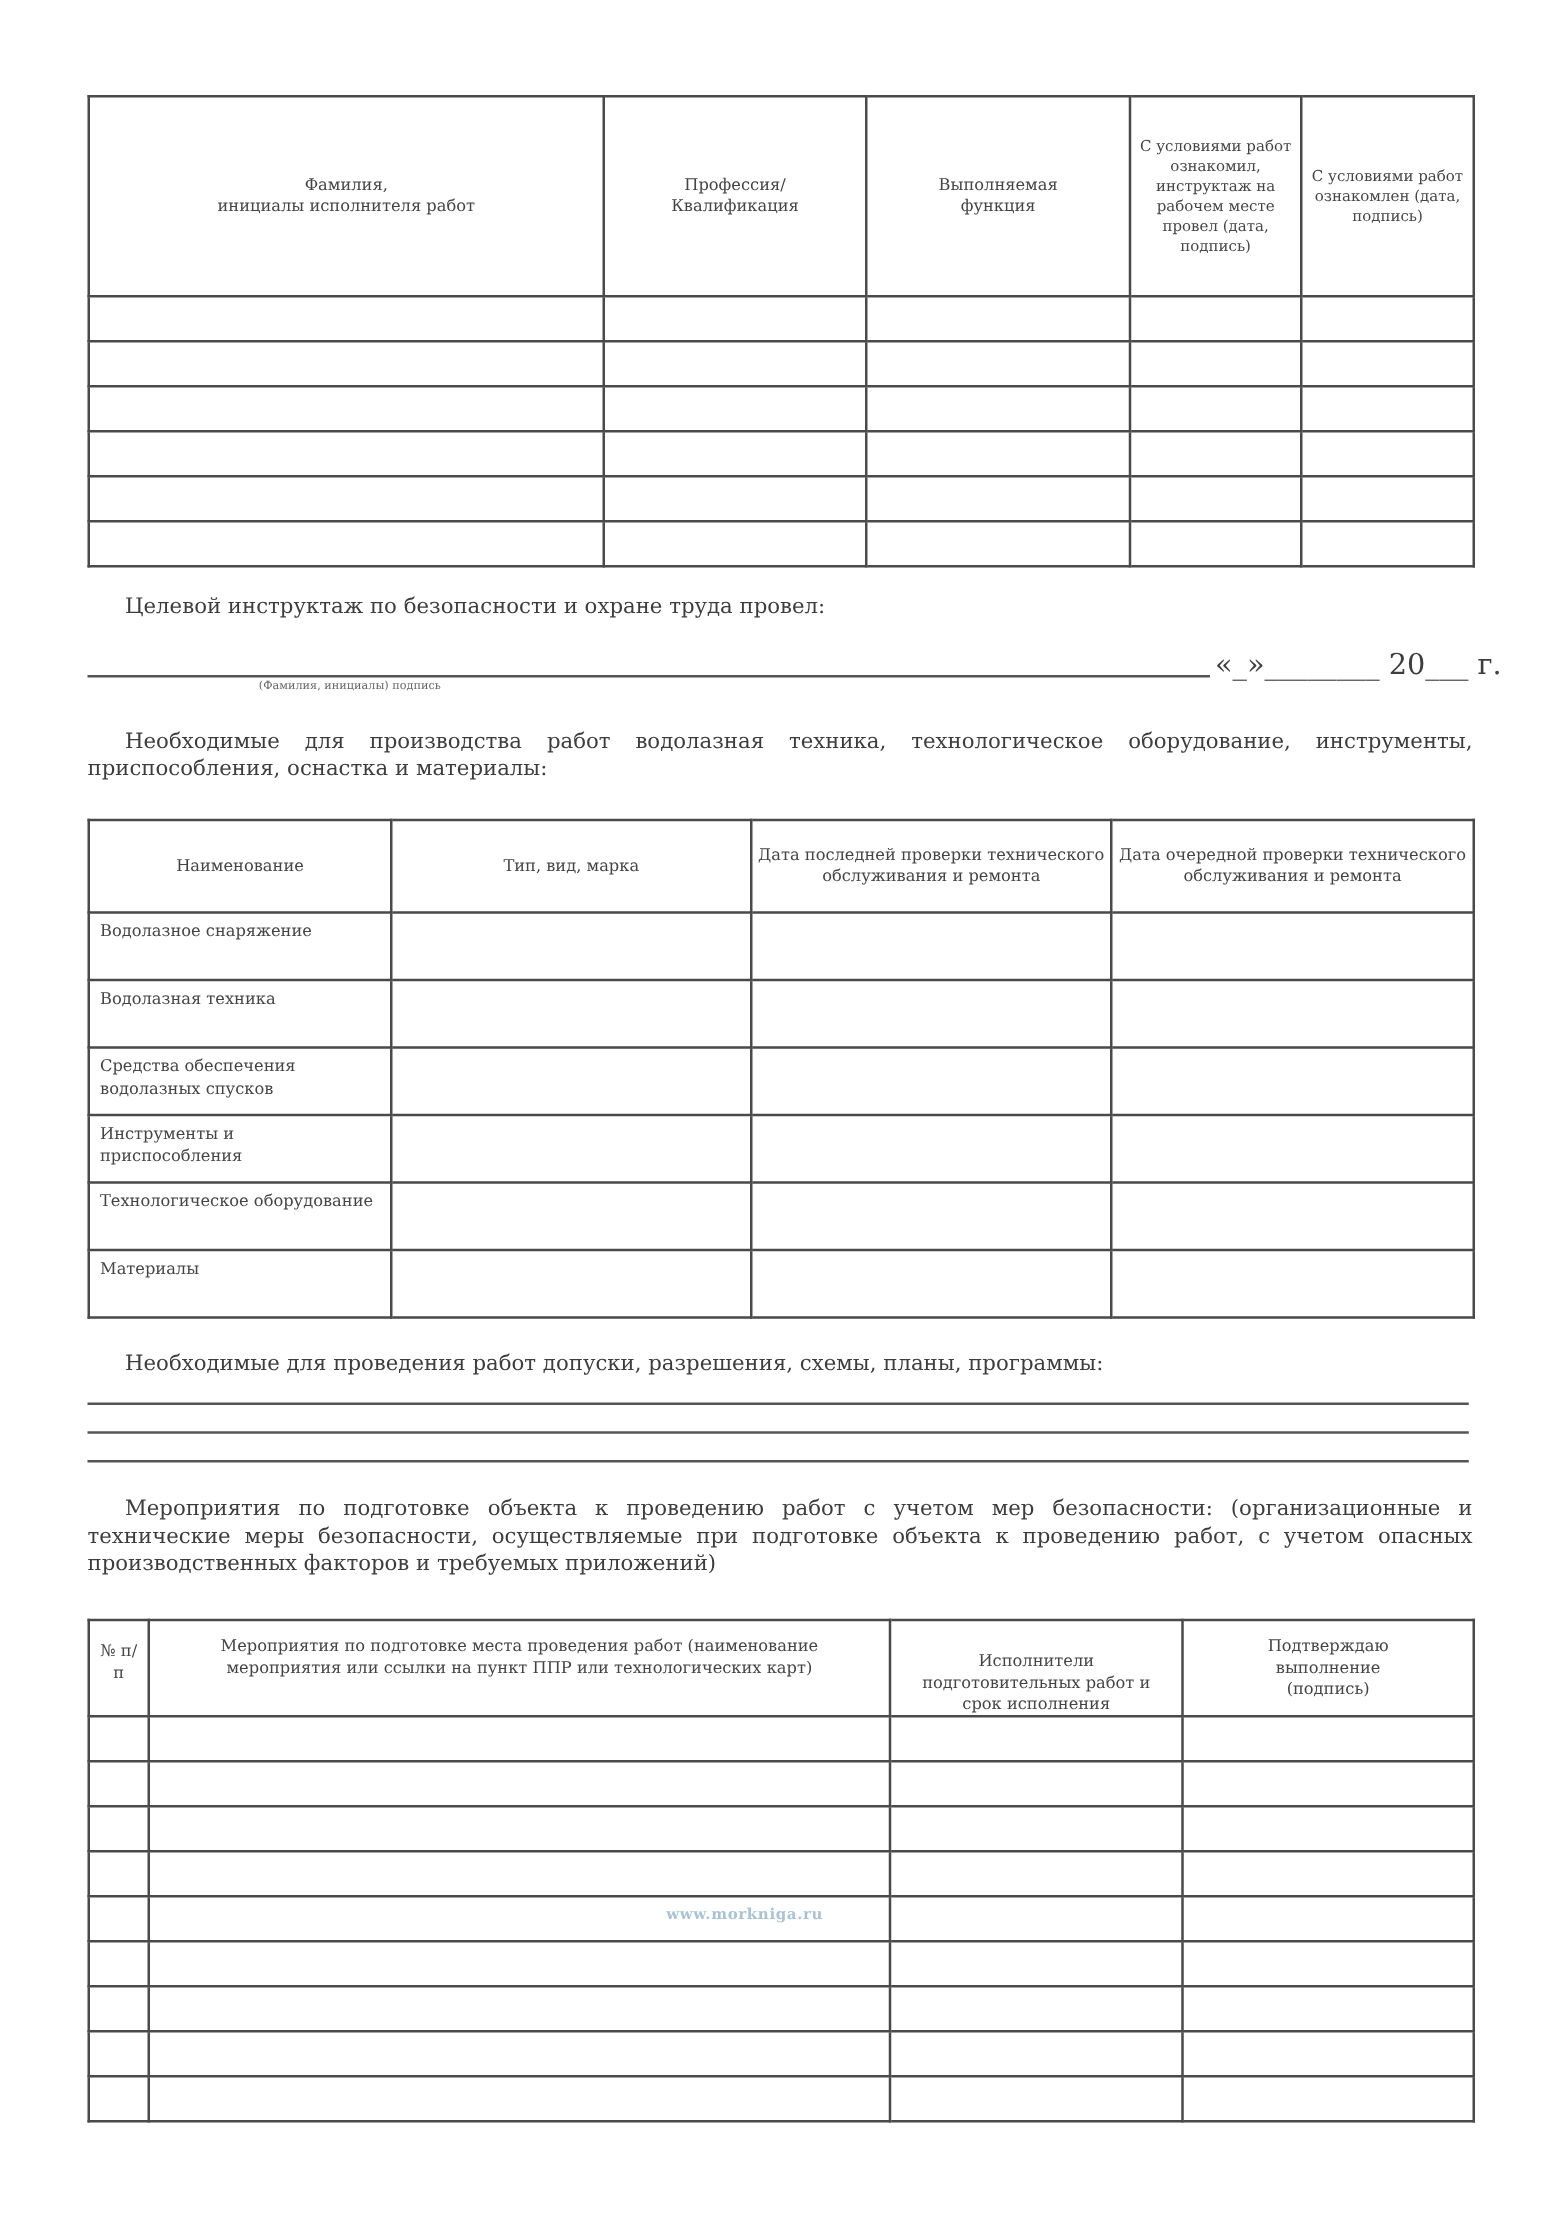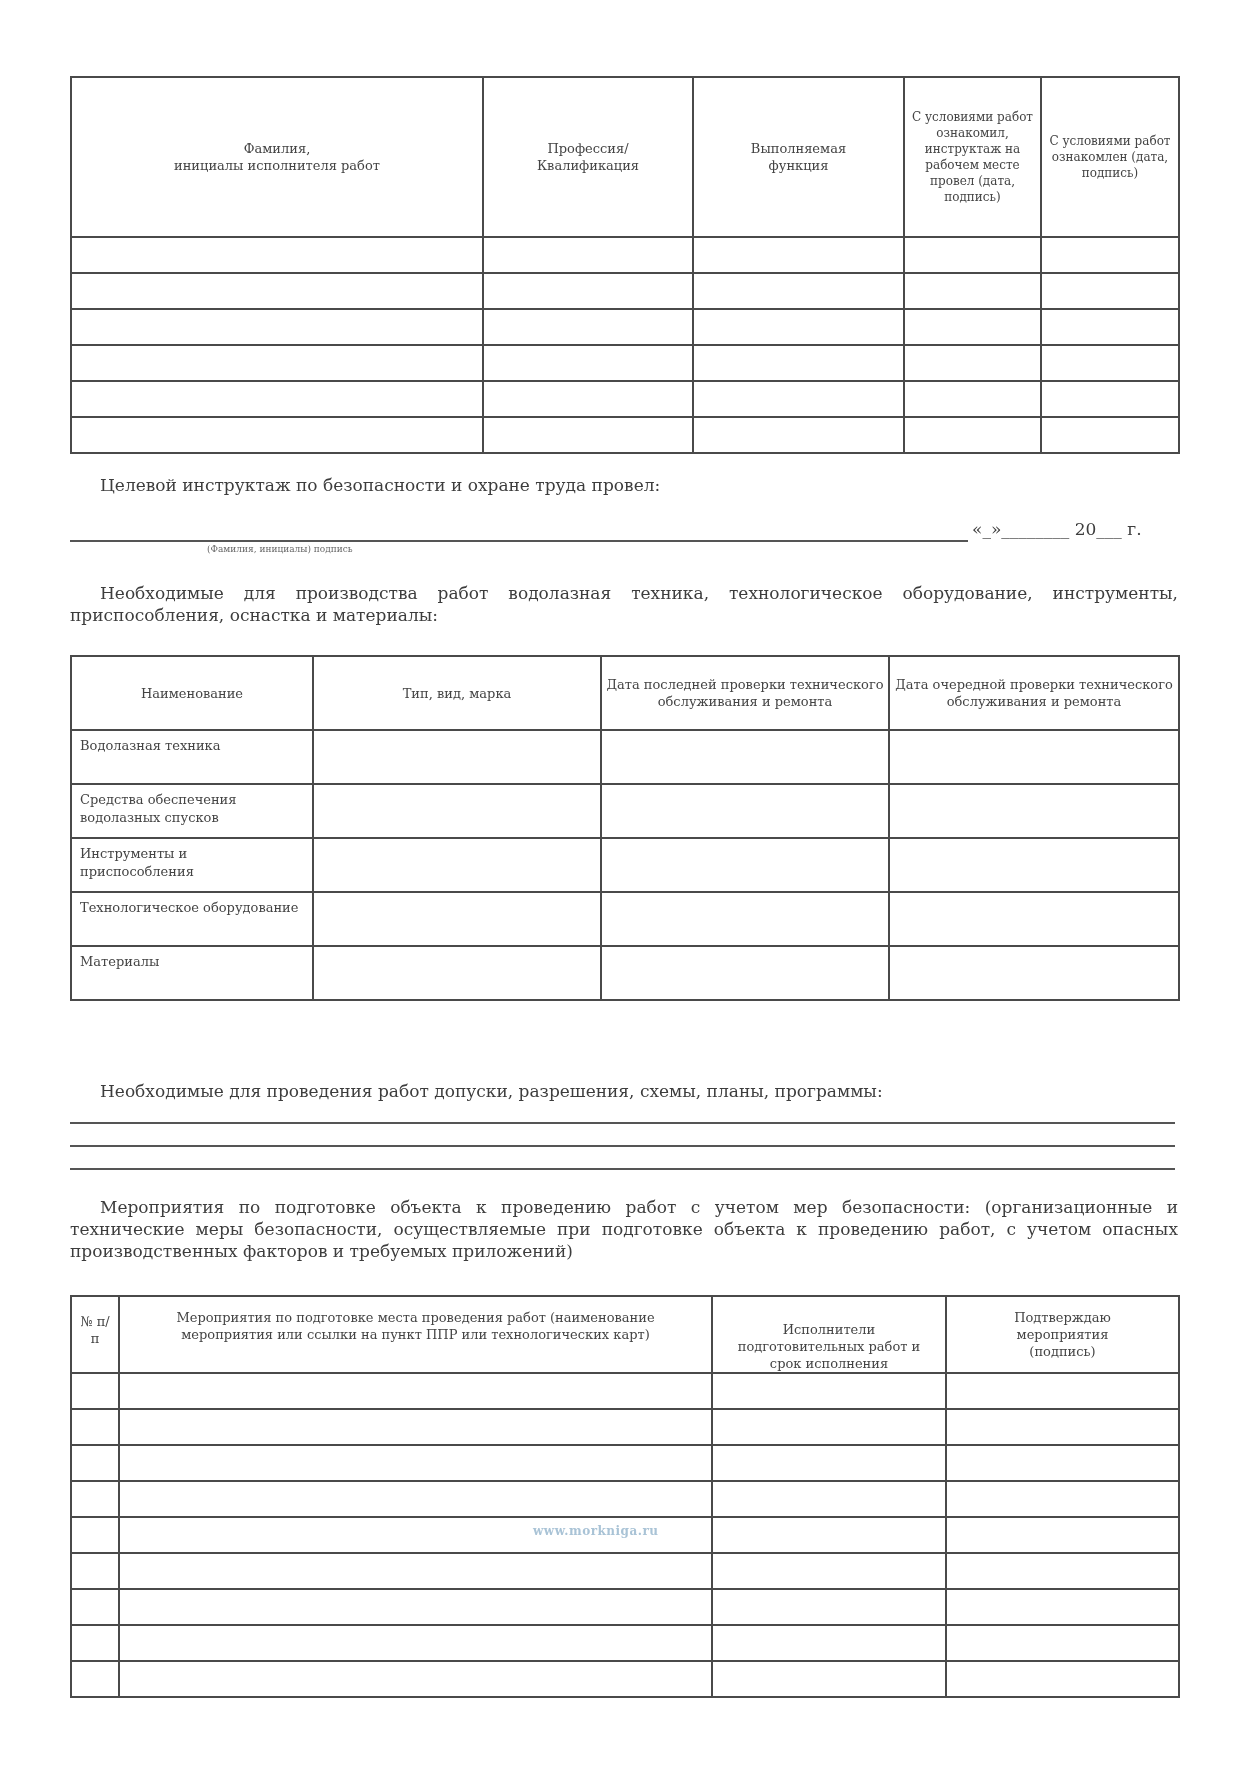--- a/index.html
+++ b/index.html
@@ -7,21 +7,21 @@
          font-family: "DejaVu Serif", "Liberation Serif", serif; color: #3a3a3a; }
   .page { position: absolute; left: 0; top: 0; width: 1249px; height: 1779px; background: #fff; }
   table.grid { position: absolute; border-collapse: collapse; table-layout: fixed; }
   table.grid td, table.grid th { border: 2px solid #4a4a4a; padding: 2px 4px; font-weight: normal; vertical-align: middle; }
   table.grid th { text-align: center; font-size: 13px; line-height: 17px; color: #444; }
   table.grid td.lbl { font-size: 13px; line-height: 18px; vertical-align: top; padding: 6px 8px; color: #444; text-align: left; }
   .para { position: absolute; font-size: 17px; line-height: 22px; color: #3d3d3d; text-align: justify; }
   .para .indent { display: inline-block; width: 30px; }
   .rule { position: absolute; height: 0; border-top: 2px solid #555; }
   .caption { position: absolute; font-size: 9px; color: #666; margin-left: 12px; }
-  .datebit { position: absolute; font-size: 17px; color: #3d3d3d; white-space: nowrap; }
+  .datebit { position: absolute; font-size: 23px; color: #3d3d3d; white-space: nowrap; }
   .watermark { position: absolute; font-size: 12px; font-weight: bold; color: #a9c3d6; letter-spacing: 0.5px;
                font-family: "DejaVu Serif", serif; }
 </style>
 </head>
 <body>
 
 <div class="page">
 
   <table class="grid" style="left:70px; top:76px; width:1108px;">
     <colgroup>
@@ -106,20 +106,26 @@
         <col style="width:290px">
     </colgroup>
     <tbody>
         <tr style="height:74px">
       <th>Наименование</th>
       <th>Тип, вид, марка</th>
       <th>Дата последней проверки технического обслуживания и ремонта</th>
       <th>Дата очередной проверки технического обслуживания и ремонта</th>
     </tr>
     <tr style="height:54px">
+      <td class="lbl">Водолазное снаряжение</td>
+      <td></td>
+      <td></td>
+      <td></td>
+    </tr>
+    <tr style="height:54px">
       <td class="lbl">Водолазная техника</td>
       <td></td>
       <td></td>
       <td></td>
     </tr>
     <tr style="height:54px">
       <td class="lbl">Средства обеспечения водолазных спусков</td>
       <td></td>
       <td></td>
       <td></td>
@@ -161,21 +167,21 @@
       <col style="width:48px">
         <col style="width:593px">
         <col style="width:234px">
         <col style="width:233px">
     </colgroup>
     <tbody>
         <tr style="height:59px">
       <th style="vertical-align:top;padding-top:16px">№ п/п</th>
       <th style="vertical-align:top;padding:12px 40px 0">Мероприятия по подготовке места проведения работ (наименование мероприятия или ссылки на пункт ППР или технологических карт)</th>
       <th style="vertical-align:top;padding:24px 10px 0">Исполнители подготовительных работ и срок исполнения</th>
-      <th style="vertical-align:top;padding:12px 40px 0">Подтверждаю мероприятия (подпись)</th>
+      <th style="vertical-align:top;padding:12px 40px 0">Подтверждаю выполнение (подпись)</th>
     </tr>
     <tr style="height:36px">
       <td></td>
       <td></td>
       <td></td>
       <td></td>
     </tr>
     <tr style="height:36px">
       <td></td>
       <td></td>

